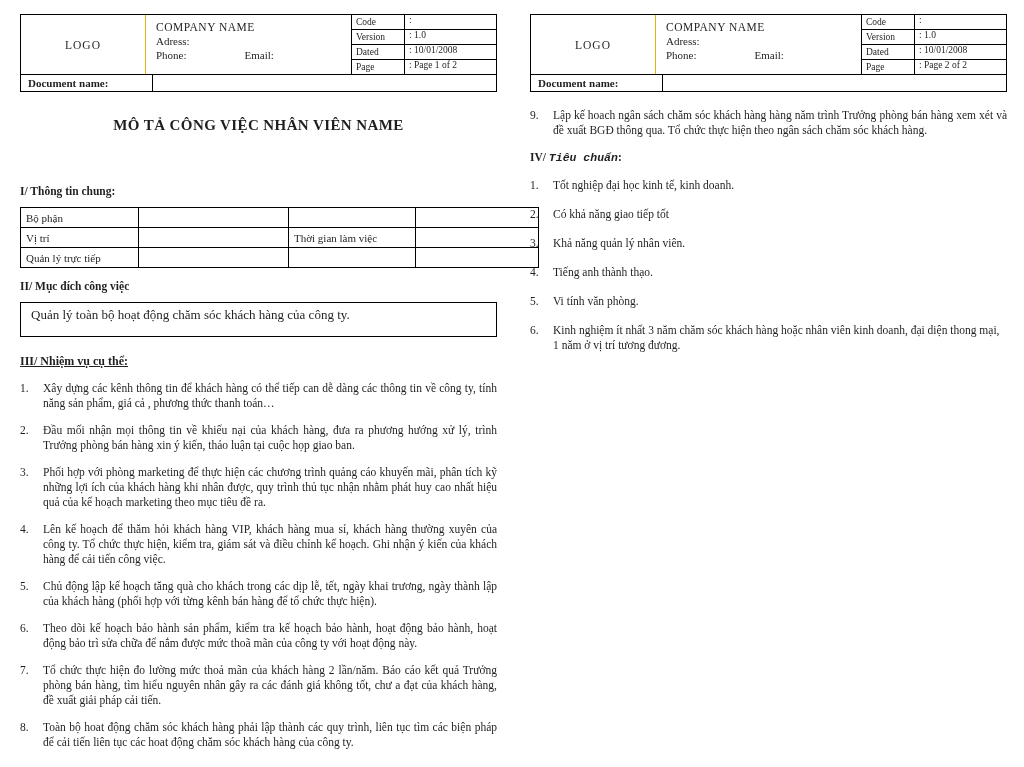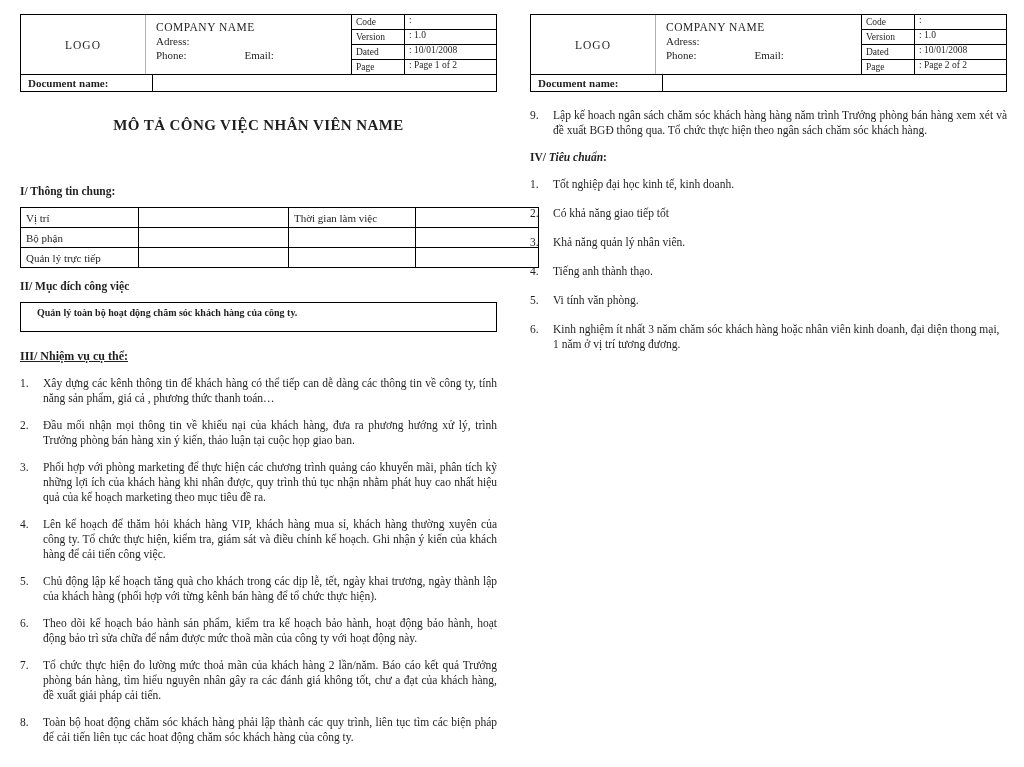--- a/index.html
+++ b/index.html
@@ -29,29 +29,29 @@
   .hdr-info-row:last-child{border-bottom:none;}
   .hdr-info-row .lbl{width:48px;padding-left:4px;border-right:1px solid #000;align-self:stretch;display:flex;align-items:center;}
   .hdr-info-row .val{padding-left:4px;white-space:nowrap;}
   .hdr-docname{display:flex;align-items:center;height:16px;font-size:11px;font-weight:bold;}
   .hdr-docname .dn-label{width:124px;padding-left:7px;border-right:1px solid #000;align-self:stretch;display:flex;align-items:center;}
 
   
   .doc-title{margin-top:25px;text-align:center;font-weight:bold;font-size:15px;letter-spacing:.4px;}
   .sec-h{font-weight:bold;font-size:11.5px;}
   .sec-h.u{text-decoration:underline;font-size:12px;}
-  .sec-h .it{font-style:italic;}
+  .sec-h .it{font-style:italic;font-family:Liberation Mono, monospace;}
   #sec1-h{margin-top:51px;}
 
   table.info-tbl{border-collapse:collapse;width:474px;margin-top:10px;table-layout:fixed;}
   table.info-tbl td{border:1px solid #000;height:19px;font-size:11px;padding:0 5px;overflow:hidden;white-space:nowrap;}
   td.c1{width:107px;} td.c2{width:139px;} td.c3{width:116px;} td.c4{width:112px;}
 
   #sec2-h{margin-top:12px;}
-  .purpose-box{border:1px solid #000;margin-top:10px;padding:4px 16px 13px;font-weight:bold;font-size:10px;}
+  .purpose-box{border:1px solid #000;margin-top:10px;padding:4px 10px 13px;font-weight:normal;font-size:13px;}
   #sec3-h{margin-top:17px;}
 
   .num-list{margin-top:12px;}
   .item{display:flex;font-size:11.5px;line-height:15px;margin-bottom:12px;}
   .item .n{width:23px;flex-shrink:0;}
   .item .t{flex:1;text-align:justify;}
   #page2 .item9{margin-top:16px;}
   #sec4-h{margin-top:13px;}
   .std-list{margin-top:14px;}
   .std-list .item{margin-bottom:14px;}
@@ -98,29 +98,29 @@
     </div>
   </div>
 
   <div class="doc-title">MÔ TẢ CÔNG VIỆC NHÂN VIÊN NAME</div>
 
   <div class="sec-h" id="sec1-h">I/ Thông tin chung:</div>
 
   <table class="info-tbl">
     <tbody>
         <tr>
+      <td class="c1">Bộ phận</td>
+      <td class="c2"></td>
+      <td class="c3"></td>
+      <td class="c4"></td>
+    </tr>
+    <tr>
       <td class="c1">Vị trí</td>
       <td class="c2"></td>
       <td class="c3">Thời gian làm việc</td>
-      <td class="c4"></td>
-    </tr>
-    <tr>
-      <td class="c1">Bộ phận</td>
-      <td class="c2"></td>
-      <td class="c3"></td>
       <td class="c4"></td>
     </tr>
     <tr>
       <td class="c1">Quản lý trực tiếp</td>
       <td class="c2"></td>
       <td class="c3"></td>
       <td class="c4"></td>
     </tr>
   </tbody>
     </table>

